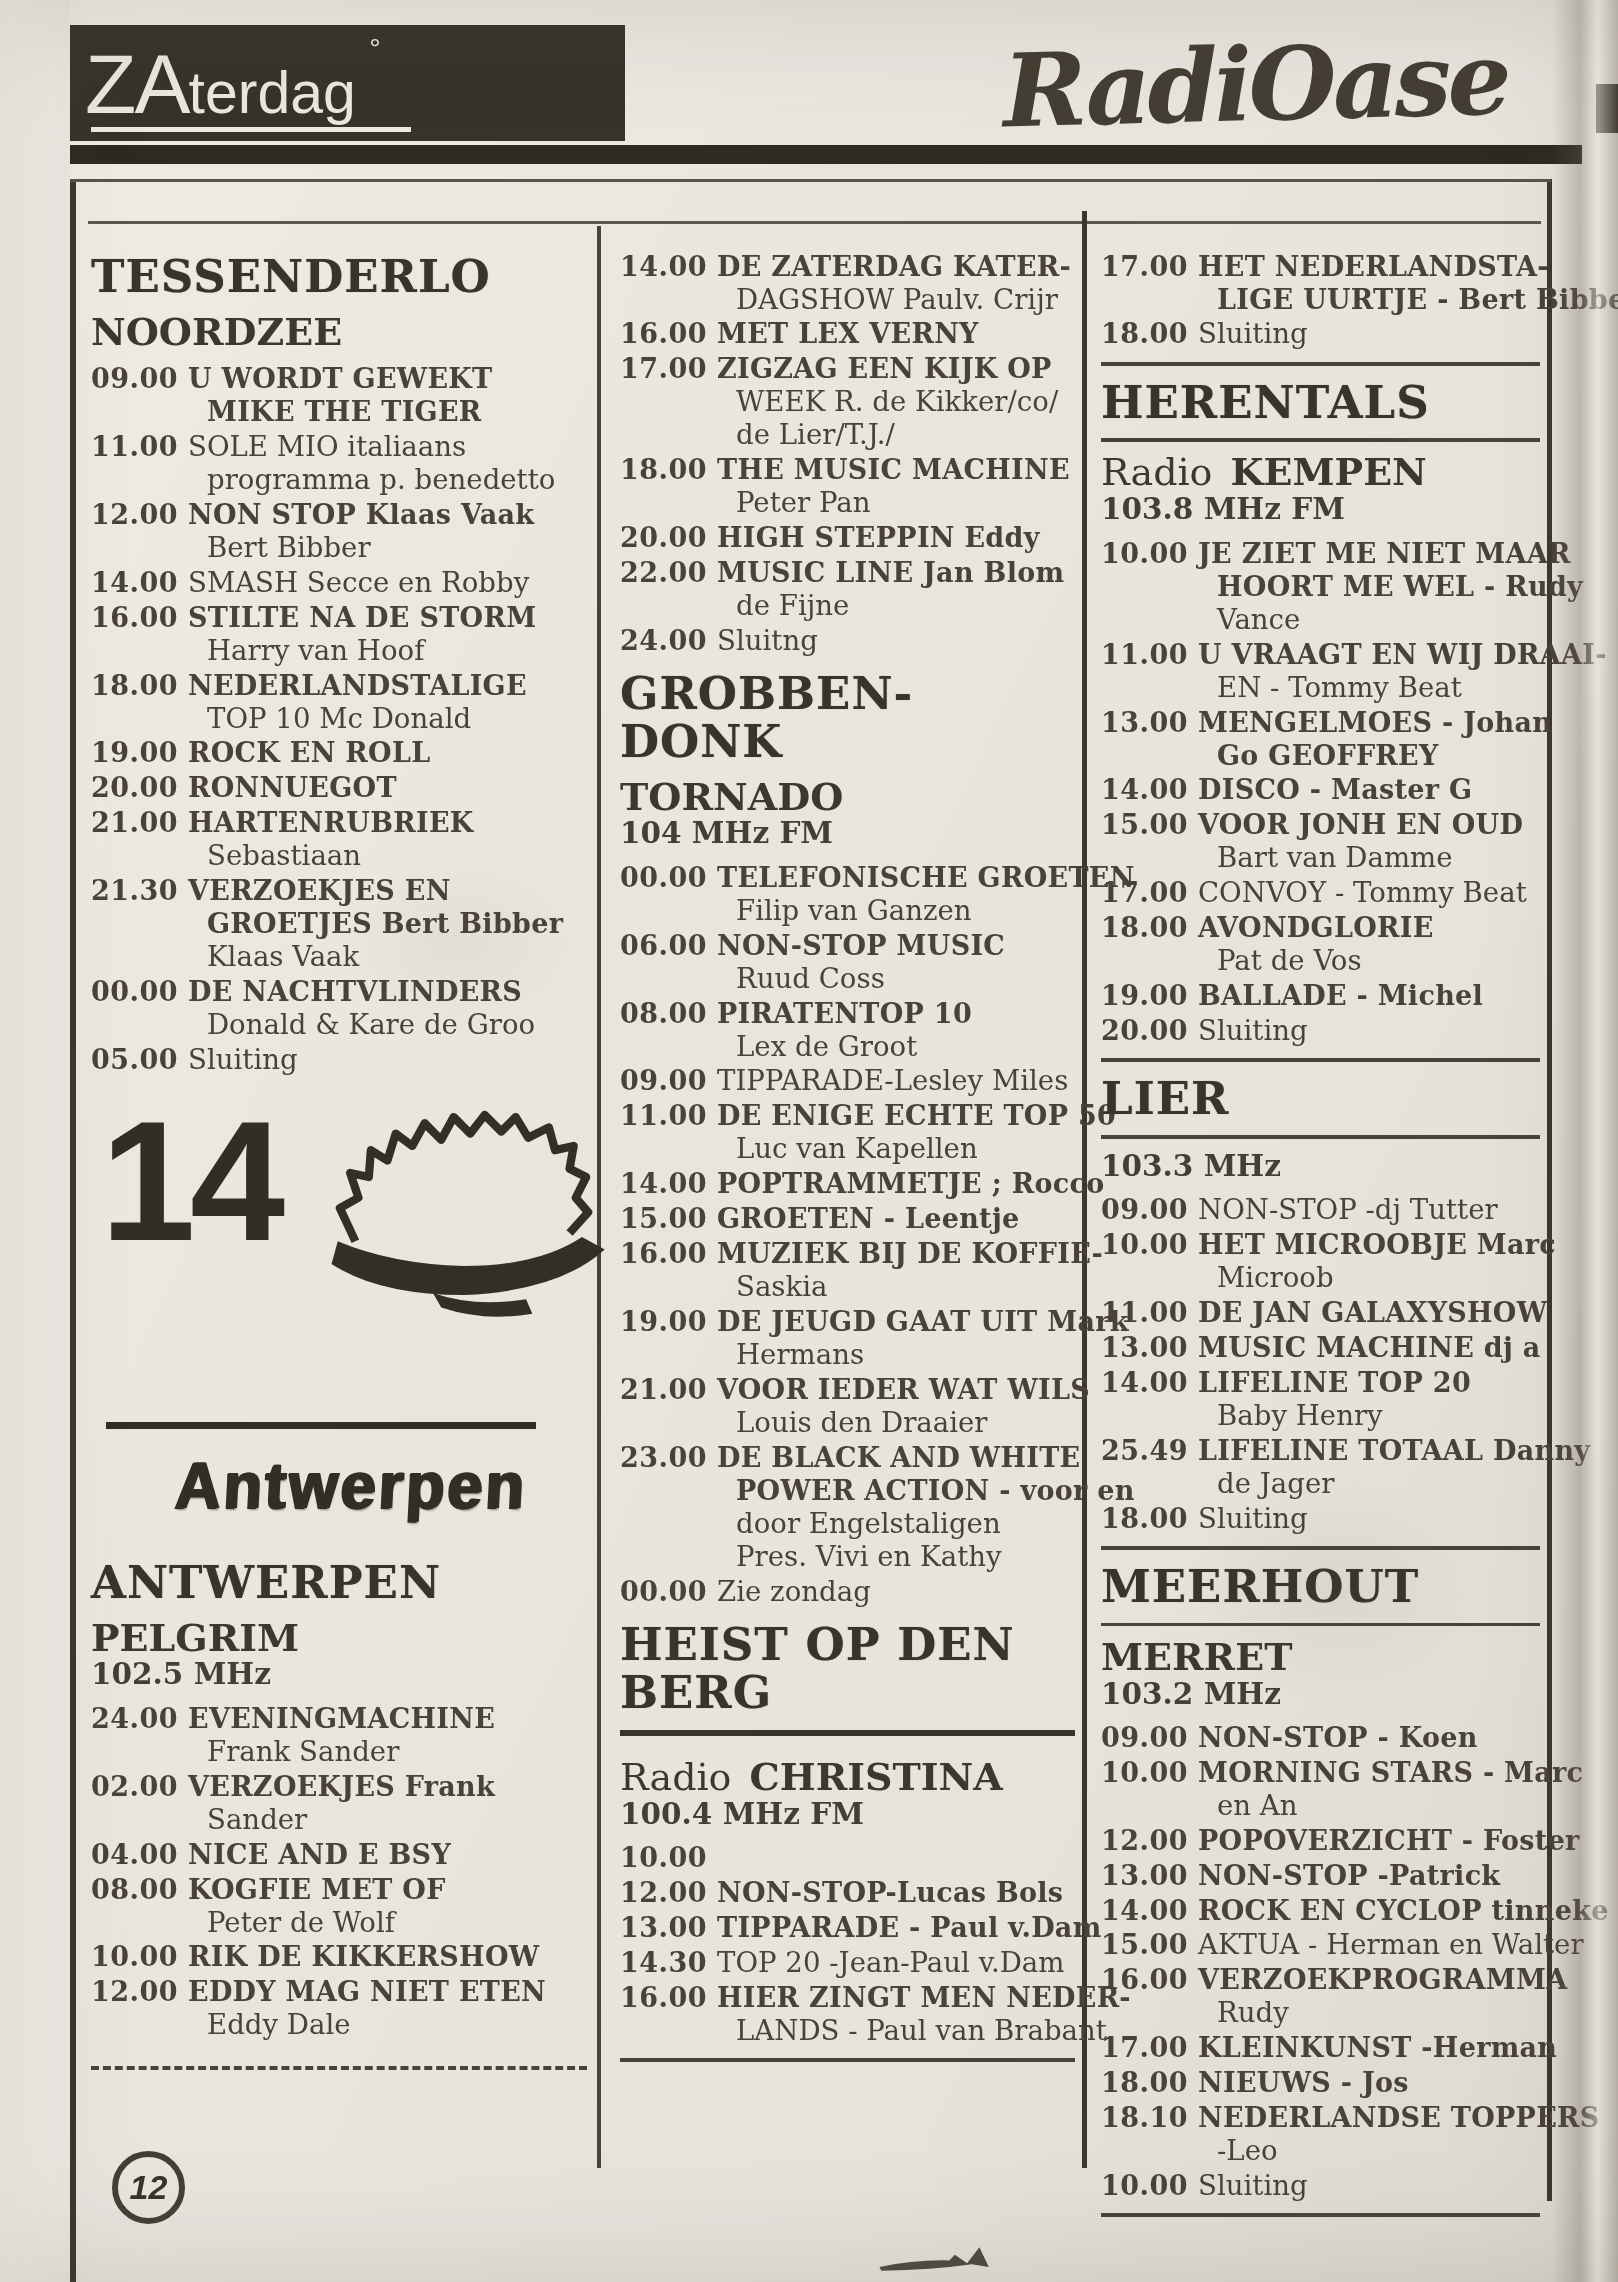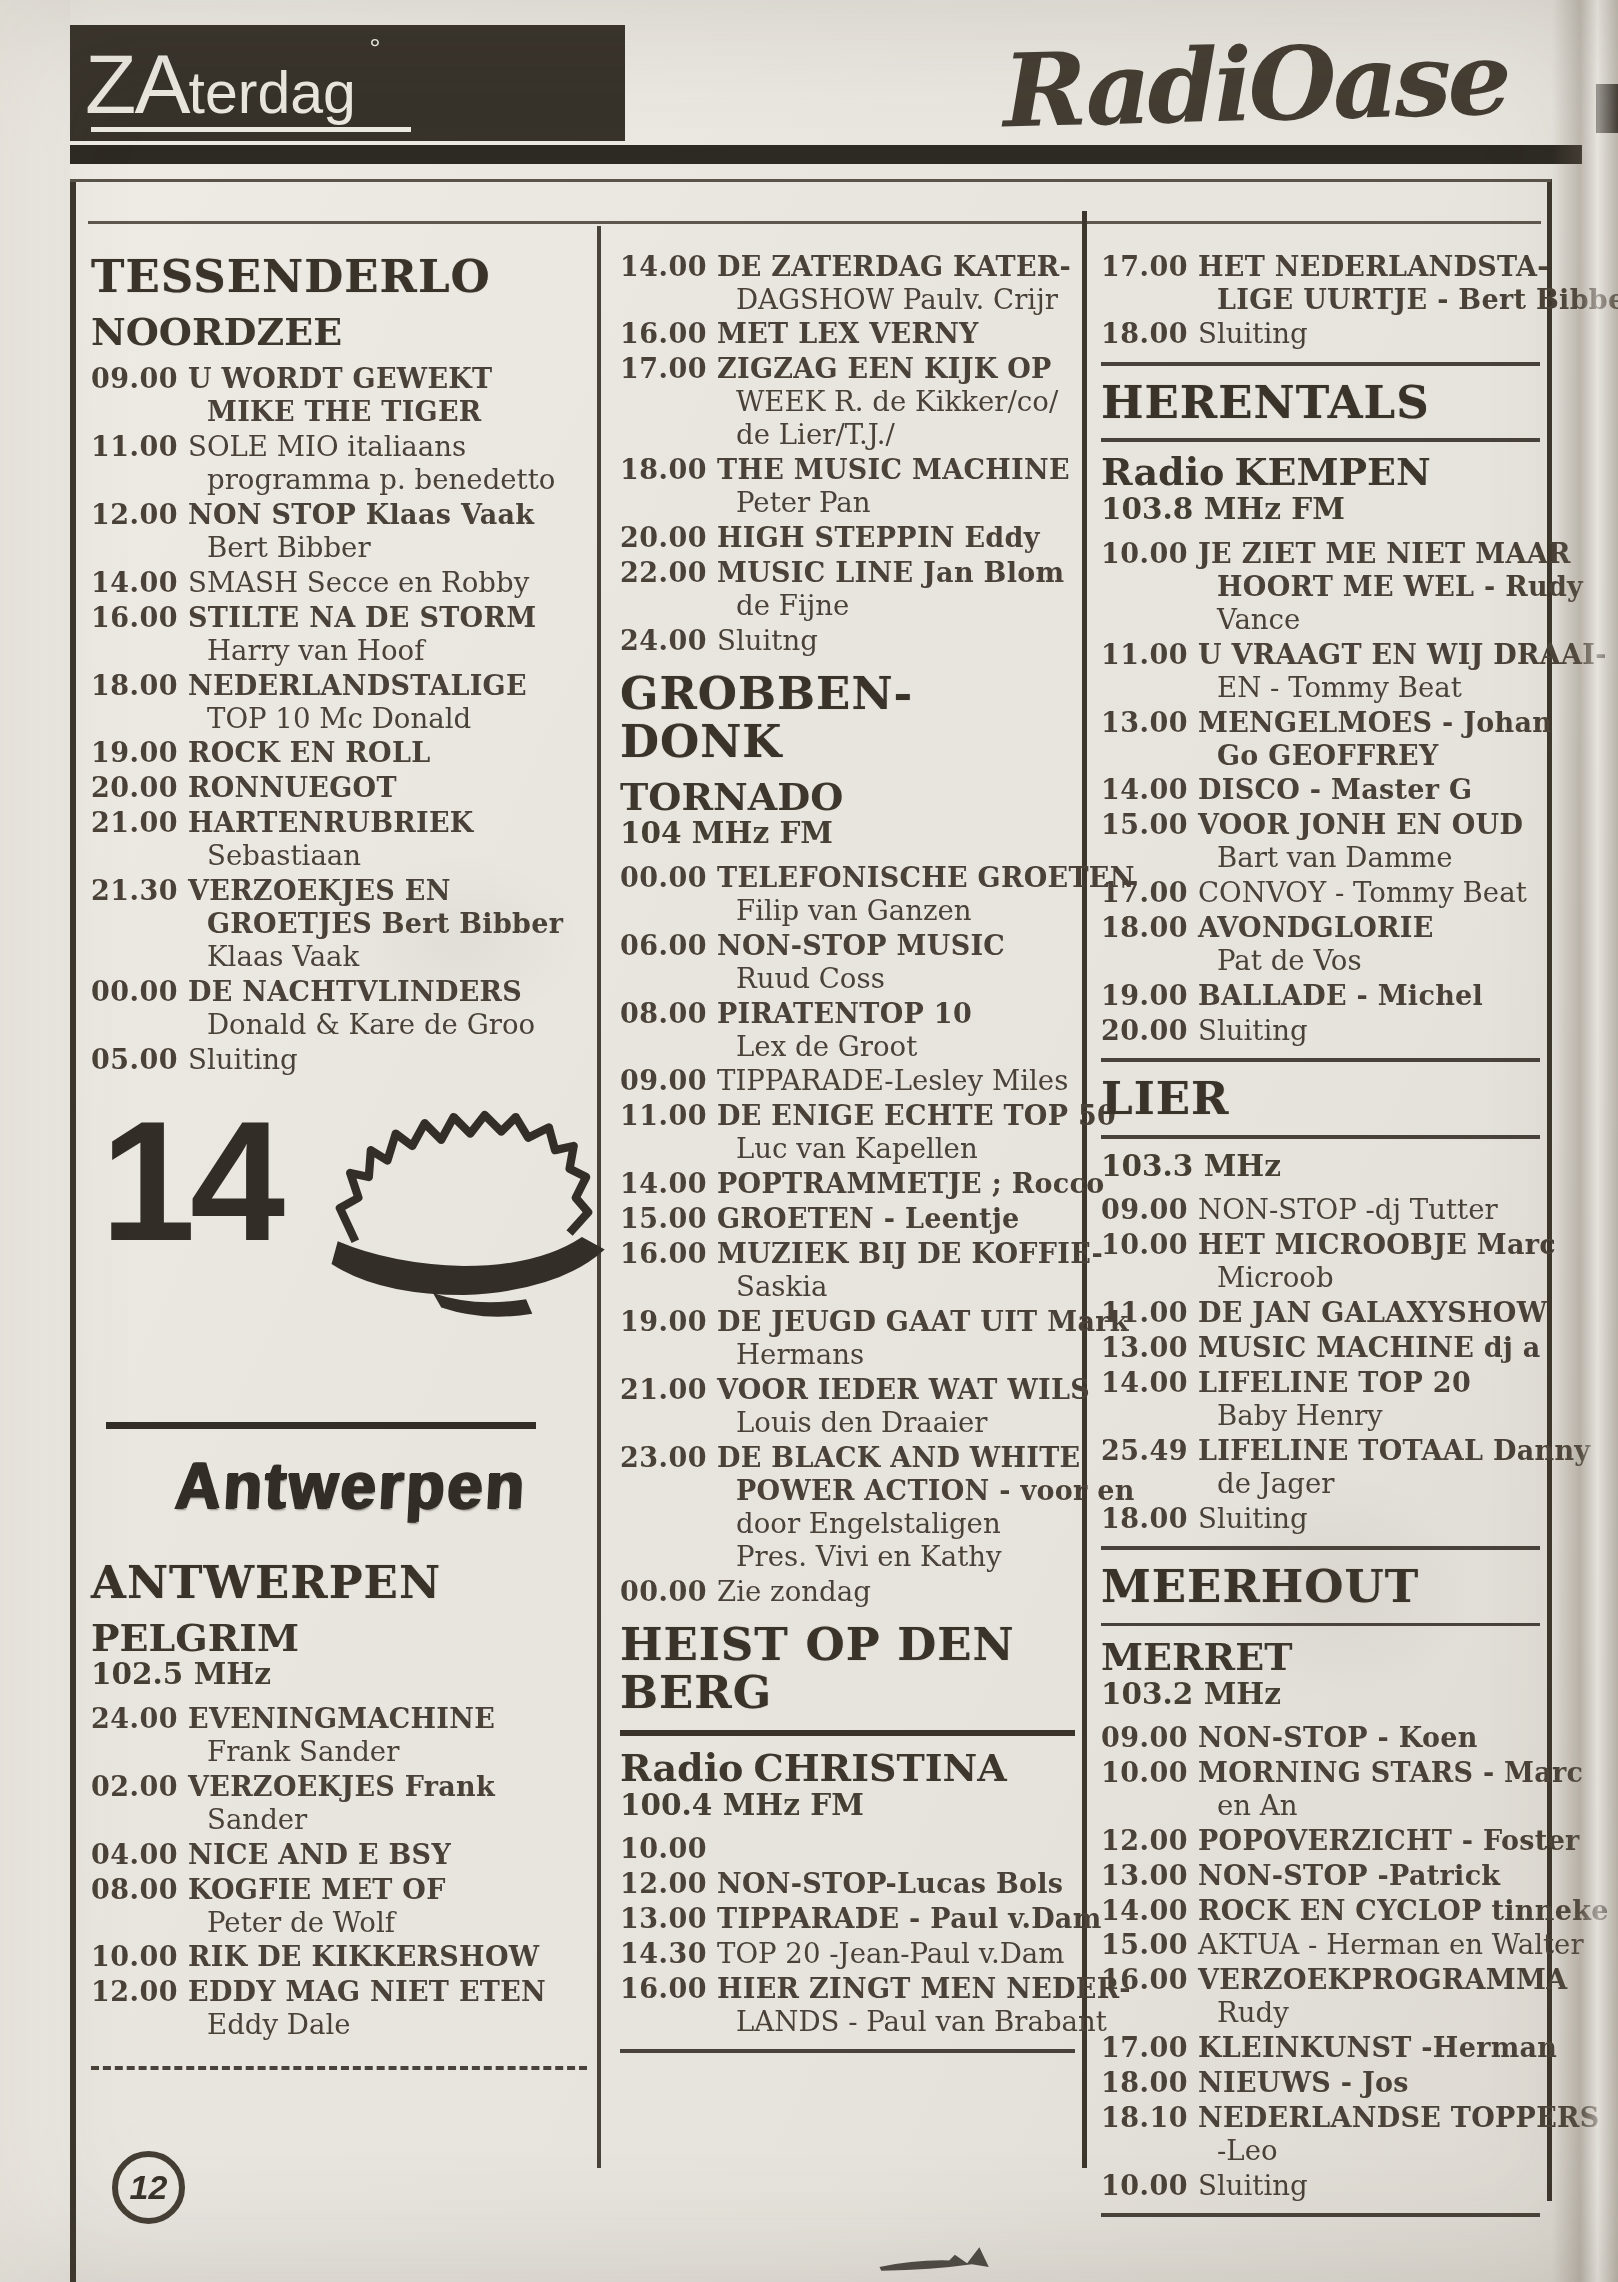--- a/index.html
+++ b/index.html
@@ -36,23 +36,23 @@
   .divider-2{position:absolute;left:1082px;top:211px;width:4.8px;height:1957px;background:#3c362d;}
 
   
   .col{position:absolute;top:240px;}
   #col-0{left:91px;width:496px;}
   #col-1{left:620px;width:455px;}
   #col-2{left:1101px;width:439px;}
 
   .city{font-weight:700;font-size:45px;line-height:48px;letter-spacing:1px;color:#39332a;
         margin:13.3px 0 11.4px;text-shadow:0 0 1px rgba(57,51,42,.45);}
-  .city.underlined{border-bottom:6.7px solid #39332a;padding-bottom:13.3px;margin-bottom:13px;}
+  .city.underlined{border-bottom:6.7px solid #39332a;padding-bottom:13.3px;margin-bottom:22px;}
   .station{font-size:38px;line-height:38px;font-weight:700;color:#3e372d;margin:9.5px 0 0;}
-  .station .pre{font-weight:700;margin-right:10px;}
+  .station .pre{font-weight:400;margin-right:18px;}
   .freq{font-size:29.5px;line-height:32px;font-weight:700;color:#453e33;margin:1.9px 0 11.4px;}
   .prog-list{margin:9.5px 0 11.4px;}
   .prog{display:flex;margin:0 0 1.9px;}
   .time{flex:0 0 97px;font-size:27px;line-height:33px;font-weight:700;letter-spacing:0.5px;}
   .lines{flex:1;min-width:0;}
   .ln{font-size:27px;line-height:33px;white-space:nowrap;}
   .ln.b{font-weight:700;letter-spacing:0.3px;}
   .ln.n{font-weight:400;font-size:27.6px;}
   .ln + .ln{padding-left:19px;}
   .rule{height:3.8px;background:#49423a;margin:11.4px 0 11.4px;}

